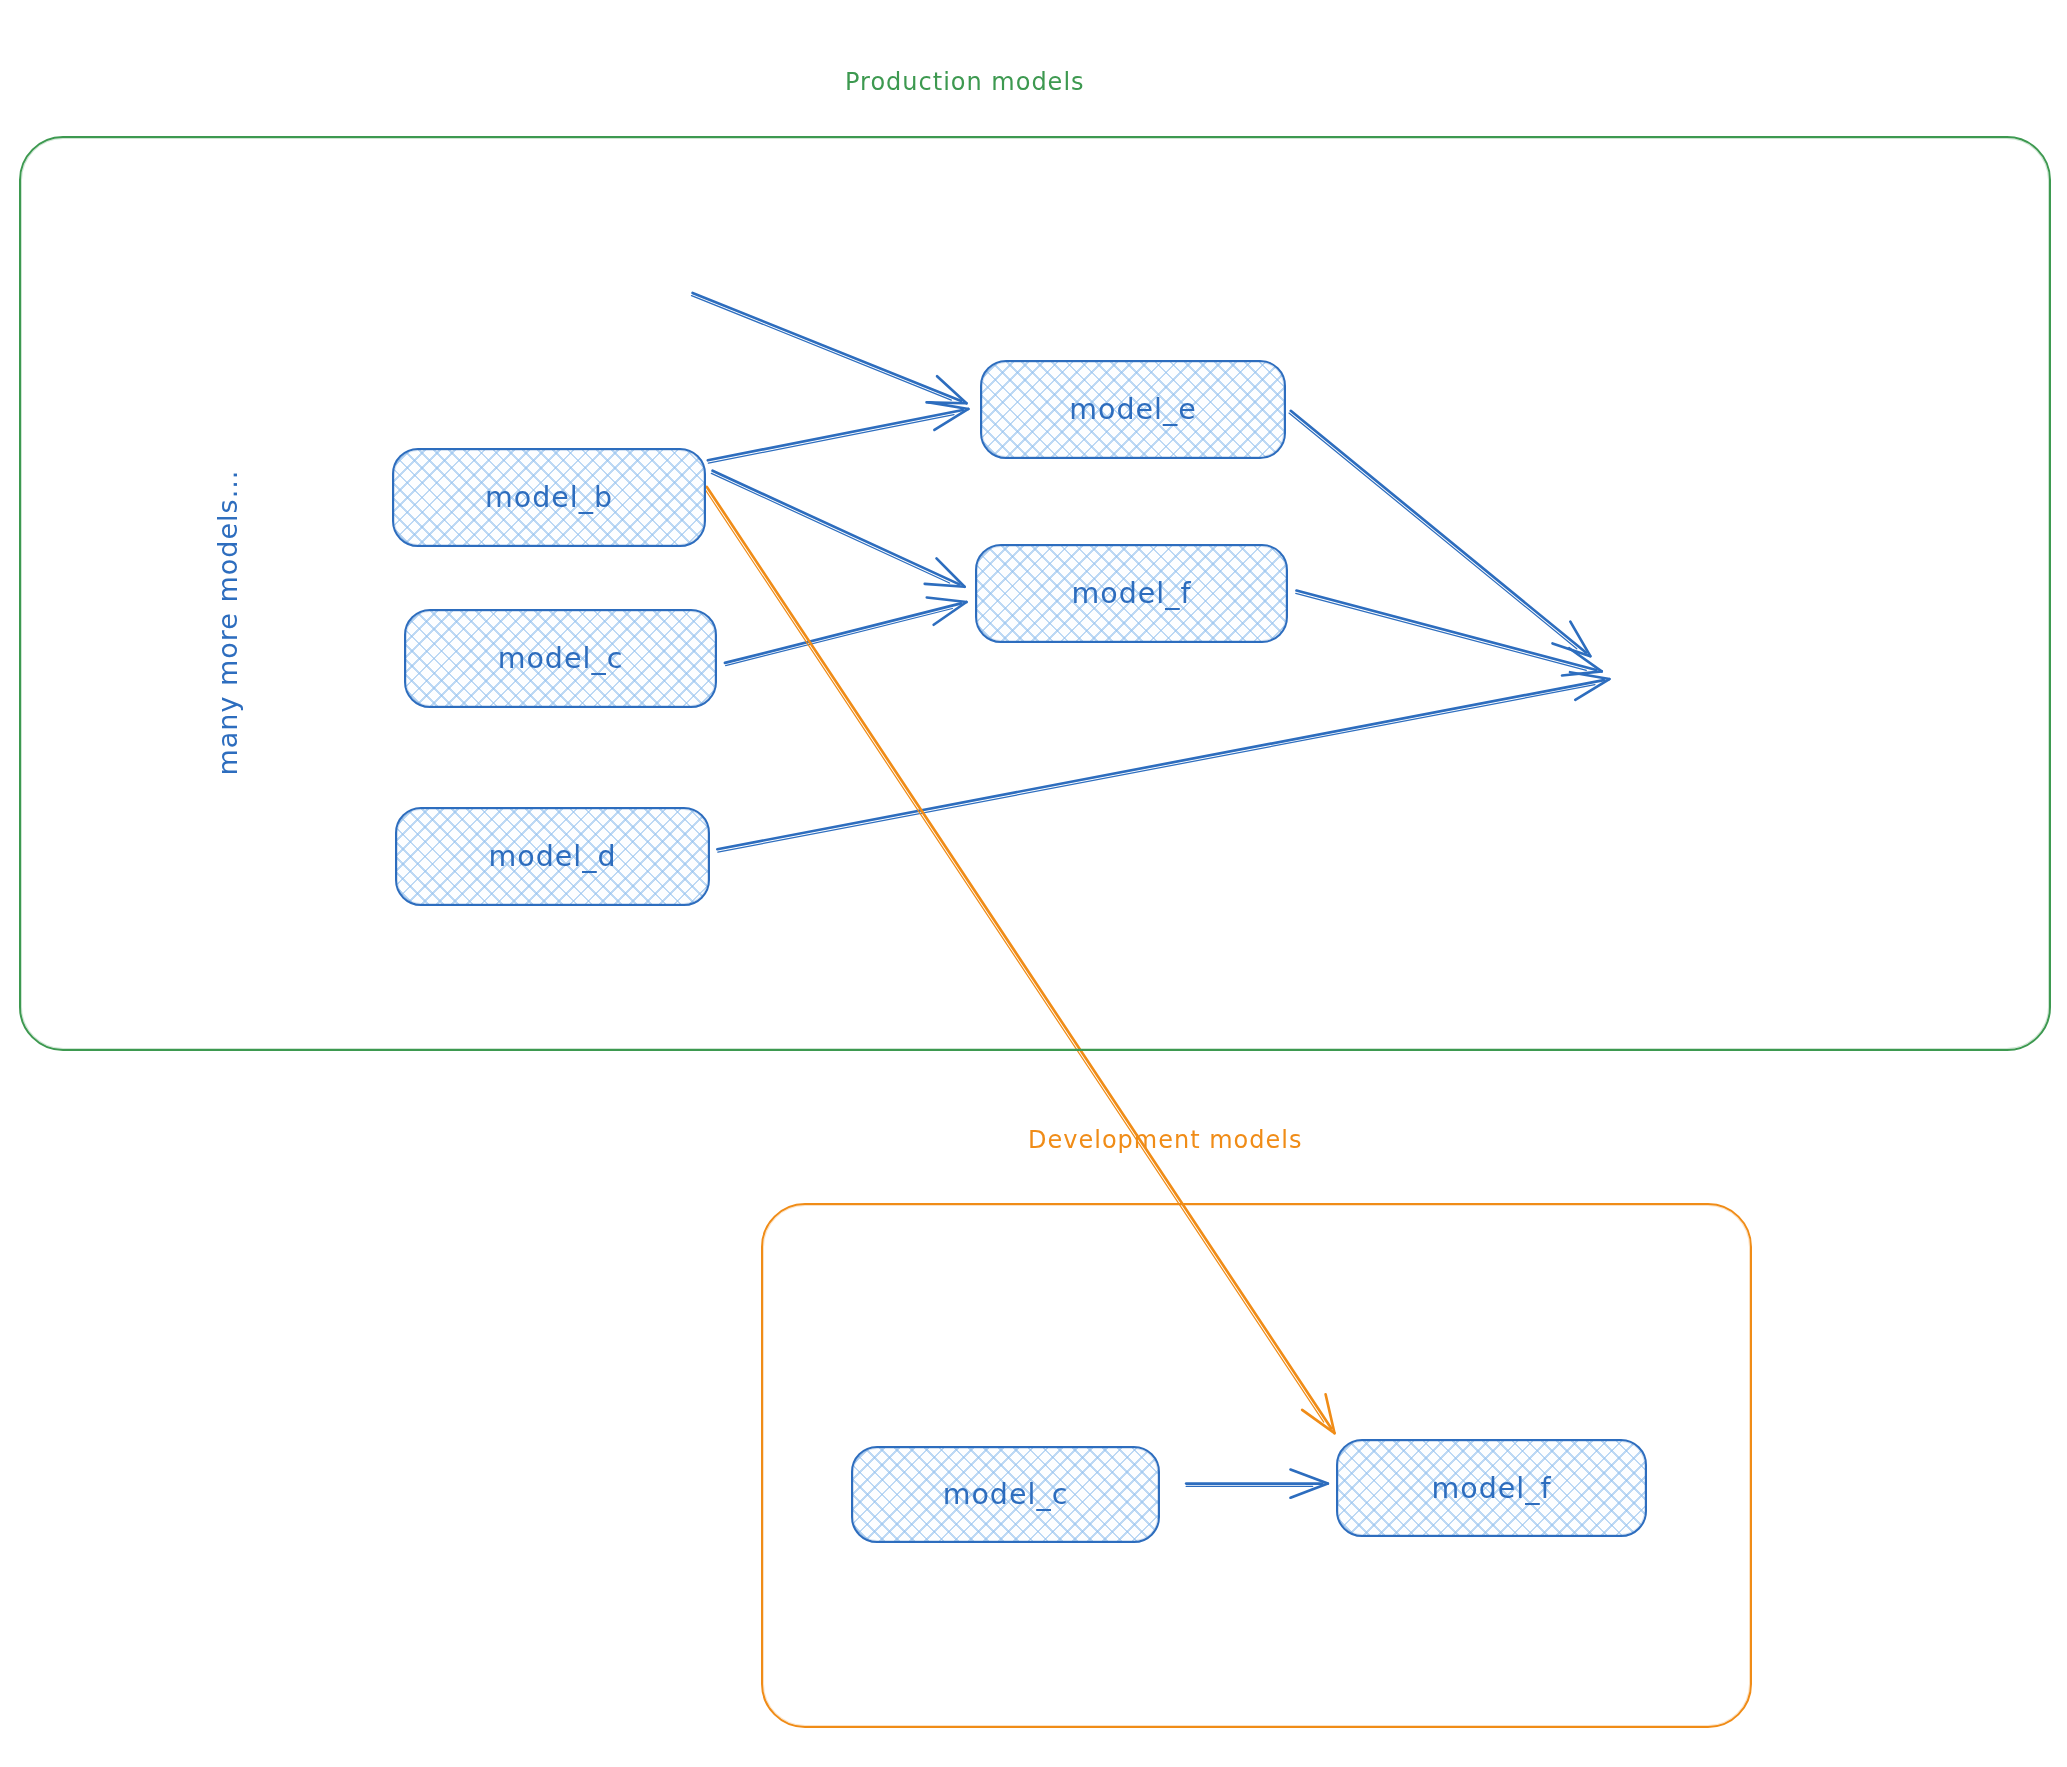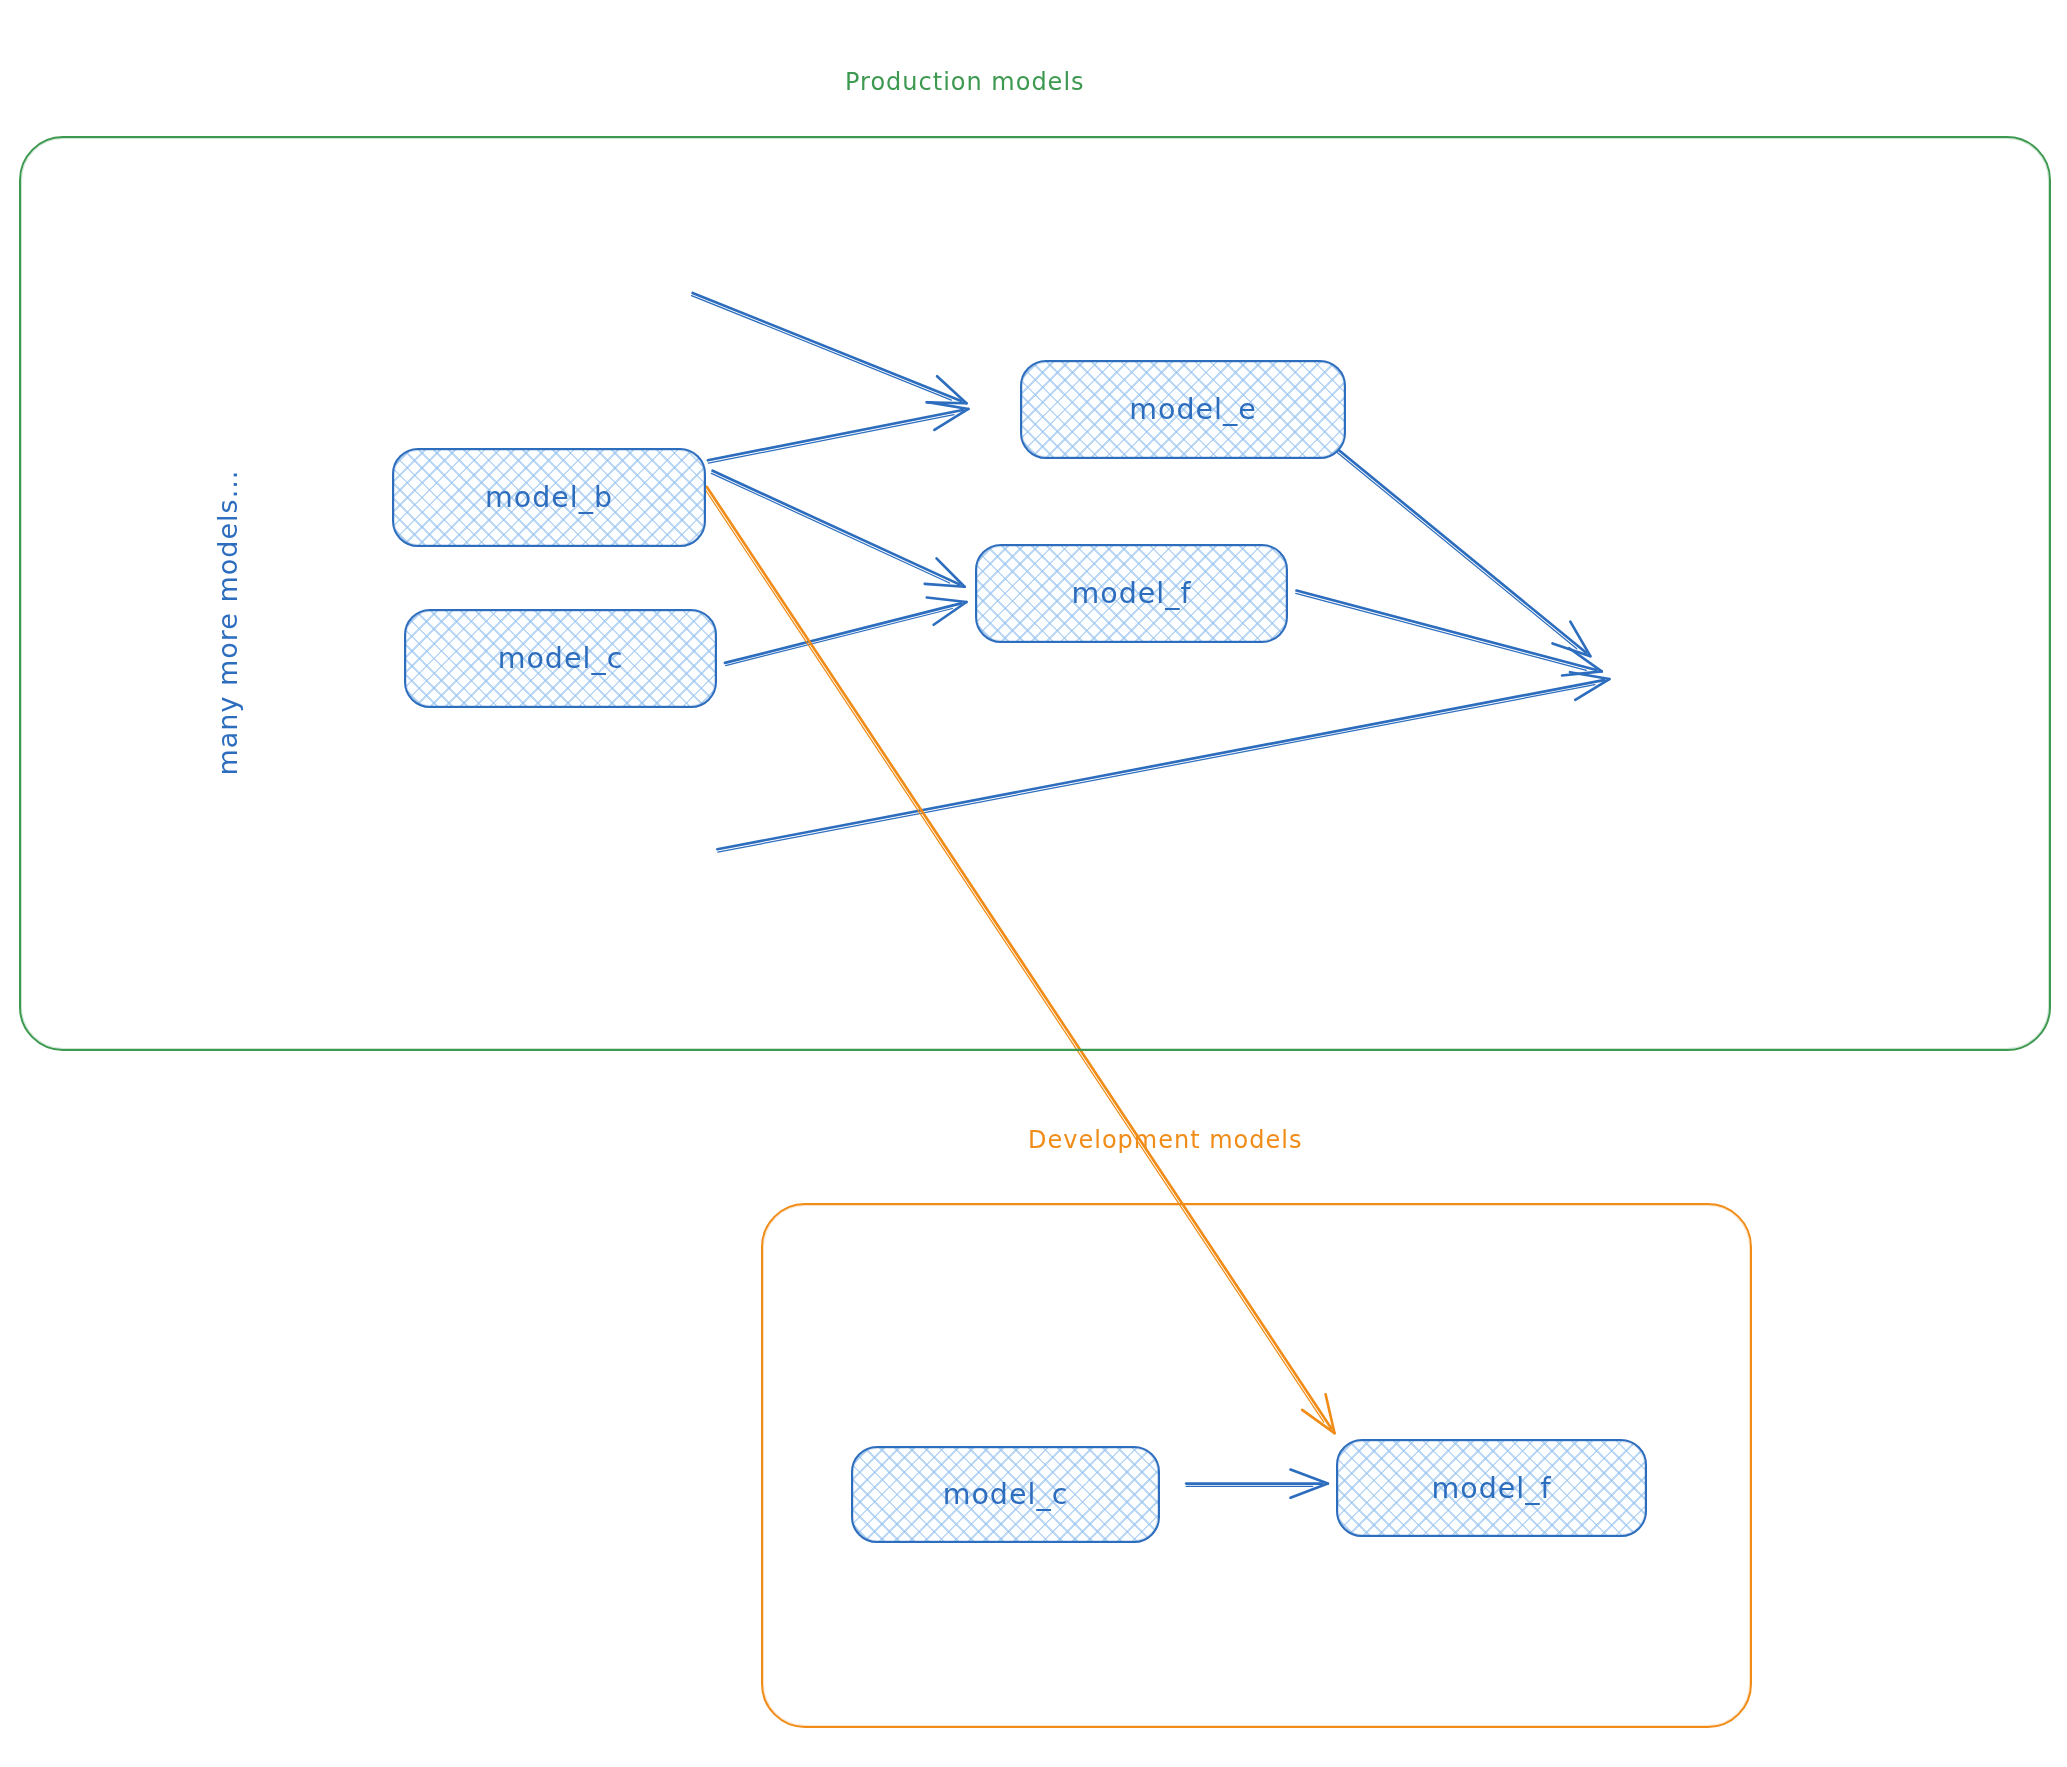--- a/index.html
+++ b/index.html
@@ -56,21 +56,21 @@
     font-size:28.5px;
     letter-spacing:1px;
     color:var(--blue);
     font-weight:500;
   }
   
   #node-model-a{left:376px;top:244px;width:309px;height:95px;}
   #node-model-b{left:392px;top:448px;width:310px;height:95px;}
   #node-model-c{left:404px;top:609px;width:309px;height:95px;}
   #node-model-d{left:395px;top:807px;width:311px;height:95px;}
-  #node-model-e{left:1020px;top:360px;width:302px;height:95px;padding-left:20px;}
+  #node-model-e{left:980px;top:360px;width:302px;height:95px;}
   #node-model-f{left:975px;top:544px;width:309px;height:95px;}
   #node-model-g{left:1603px;top:626px;width:307px;height:97px;}
   
   #node-dev-model-c{left:851px;top:1446px;width:305px;height:93px;}
   #node-dev-model-f{left:1336px;top:1439px;width:307px;height:94px;}
   .side-label{
     position:absolute;
     left:84px;top:618px;width:285px;height:30px;
     transform:rotate(-90deg);
     text-align:center;
@@ -136,20 +136,23 @@
   <div class="container-title" id="development-title">Development models</div>
 
   <div class="side-label">many more models...</div>
 
   <div class="node" id="node-model-b">
     <span class="node-label">model_b</span>
   </div>
   <div class="node" id="node-model-c">
     <span class="node-label">model_c</span>
   </div>
+  <div class="node" id="node-model-d">
+    <span class="node-label">model_d</span>
+  </div>
   <div class="node" id="node-model-e">
     <span class="node-label">model_e</span>
   </div>
   <div class="node" id="node-model-f">
     <span class="node-label">model_f</span>
   </div>
 
   <div class="node" id="node-dev-model-c">
     <span class="node-label">model_c</span>
   </div>

